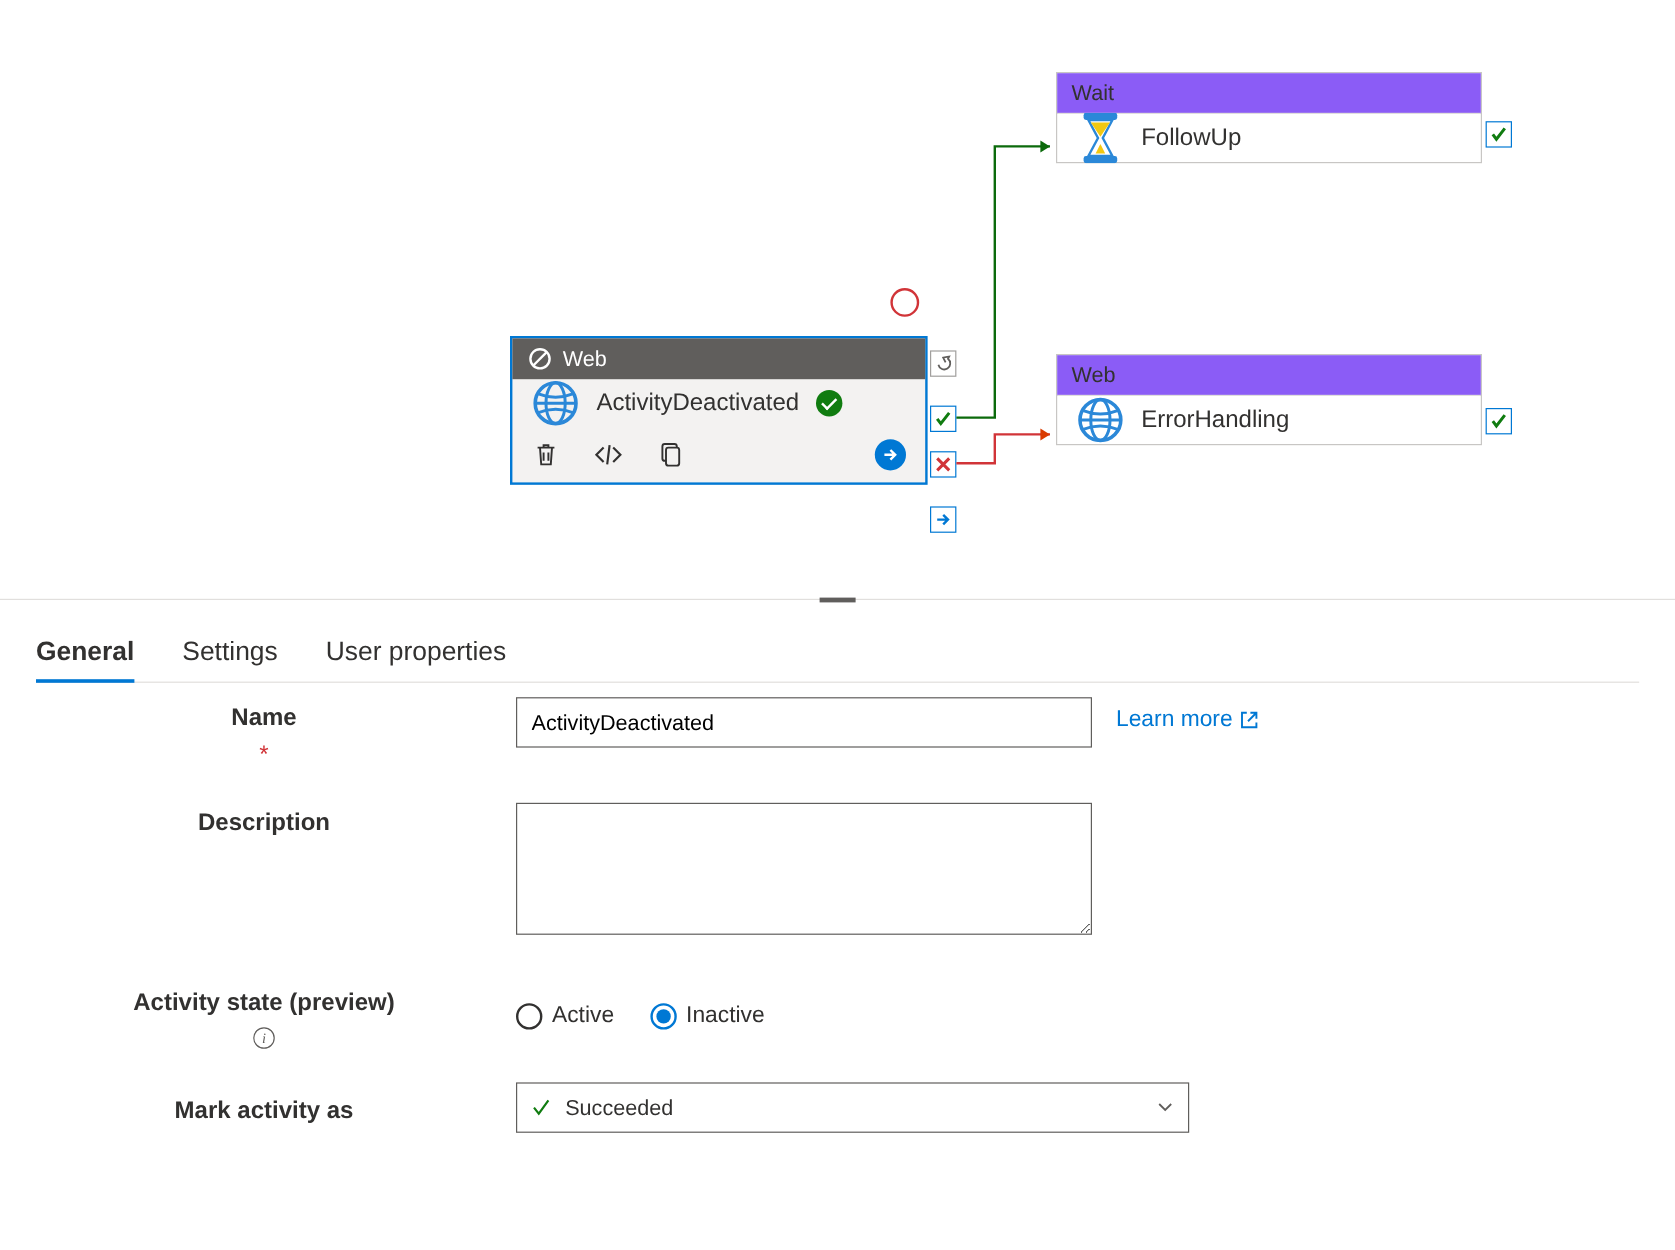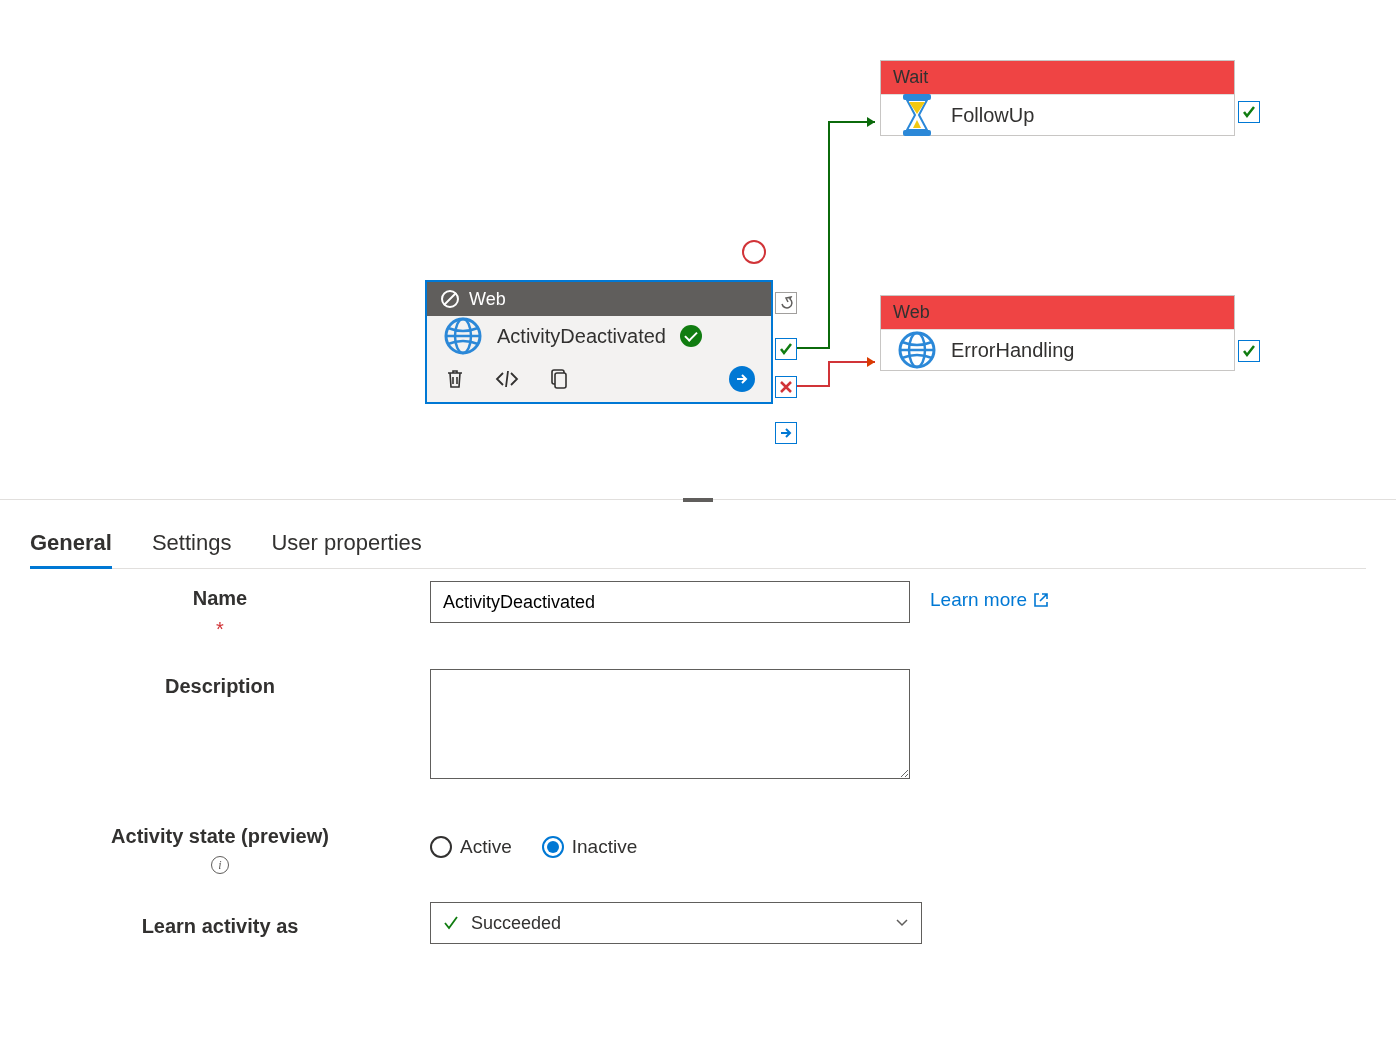--- a/index.html
+++ b/index.html
@@ -36,21 +36,21 @@
   .activity.selected {
     border: 2px solid #0078d4;
     background: #f3f2f1;
   }
   .activity-header {
     padding: 6px 12px;
     font-size: 18px;
     display: flex;
     align-items: center;
     gap: 8px;
-    background: #ef4444;
+    background: #8b5cf6;
     border-bottom: 1px solid #e1dfdd;
   }
   .activity.selected .activity-header {
     background: #605e5c;
     color: #fff;
     border: none;
   }
   .activity-body {
     padding: 0 16px;
     display: flex;
@@ -214,21 +214,21 @@
   .radio.checked .radio-circle {
     border-color: #0078d4;
   }
   .radio.checked .radio-circle::after {
     content: "";
     width: 12px; height: 12px;
     background: #0078d4;
     border-radius: 50%;
   }
   .select {
-    width: 492px;
+    width: 561px;
     height: 42px;
     border: 1px solid #605e5c;
     display: flex; align-items: center;
     padding: 0 12px;
     gap: 12px;
     cursor: pointer;
     font-size: 18px;
   }
   .select .chev { margin-left: auto; color:#605e5c; }
 </style>
@@ -407,21 +407,21 @@
       </div>
       <div class="radio checked">
         <span class="radio-circle"></span>
         <span>Inactive</span>
       </div>
     </div>
   </div>
 
   <div class="form-row" style="align-items:center;">
     <div class="form-label">
-      <span>Learn activity as</span>
+      <span>Mark activity as</span>
     </div>
     <div class="select">
       <svg width="16" height="16" viewBox="0 0 16 16">
           <path d="M2 8l4 5 8-11" fill="none" stroke="#107c10" stroke-width="1.8"></path>
         </svg>
       <span>Succeeded</span>
       <span class="chev">
         <svg width="14" height="14" viewBox="0 0 14 14">
             <path d="M2 5l5 5 5-5" fill="none" stroke="#605e5c" stroke-width="1.5"></path>
           </svg>

